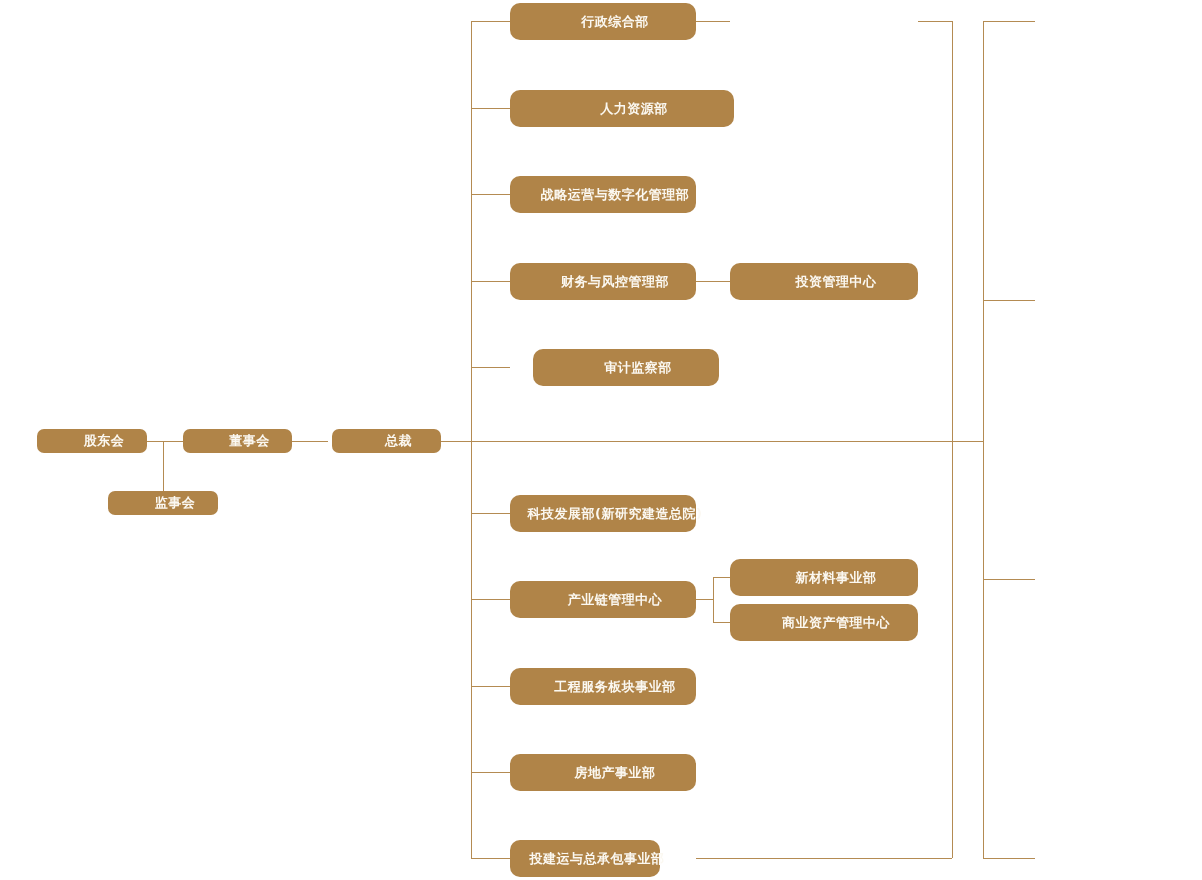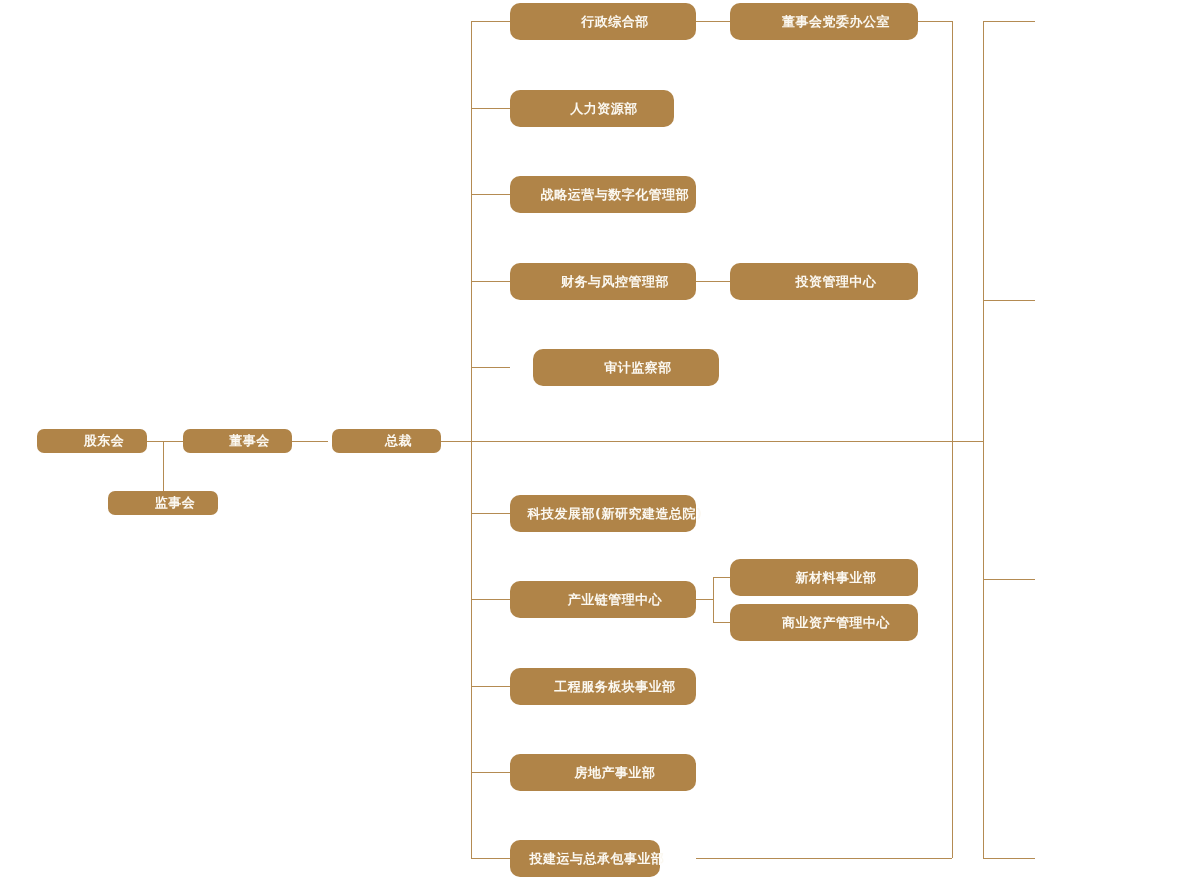--- a/index.html
+++ b/index.html
@@ -78,28 +78,27 @@
   <div class="hl" style="left:983px; top:300px; width:52px;"></div>
   <div class="hl" style="left:983px; top:579px; width:52px;"></div>
   <div class="hl" style="left:983px; top:858px; width:52px;"></div>
 
   <div class="node sm" style="left:37px;  top:429px; width:110px;">股东会</div>
   <div class="node sm" style="left:183px; top:429px; width:109px;">董事会</div>
   <div class="node sm" style="left:332px; top:429px; width:109px;">总裁</div>
   <div class="node sm" style="left:108px; top:491px; width:110px;">监事会</div>
 
   <div class="node lg" style="left:510px; top:3px;   width:186px;">行政综合部</div>
-  <div class="node lg" style="left:510px; top:90px;  width:164px;font-family:Liberation Mono, monospace;">人力资源部</div>
+  <div class="node lg" style="left:510px; top:90px;  width:224px;font-family:Liberation Mono, monospace;">人力资源部</div>
   <div class="node lg" style="left:510px; top:176px; width:186px;">战略运营与数字化管理部</div>
   <div class="node lg" style="left:510px; top:263px; width:186px;">财务与风控管理部</div>
   <div class="node lg" style="left:533px; top:349px; width:186px;">审计监察部</div>
   <div class="node lg" style="left:510px; top:495px; width:186px;">科技发展部(新研究建造总院)</div>
   <div class="node lg" style="left:510px; top:581px; width:186px;">产业链管理中心</div>
   <div class="node lg" style="left:510px; top:668px; width:186px;">工程服务板块事业部</div>
   <div class="node lg" style="left:510px; top:754px; width:186px;">房地产事业部</div>
   <div class="node lg" style="left:510px; top:840px; width:150px;">投建运与总承包事业部</div>
 
-  <div class="node lg" style="left:730px; top:3px;   width:188px;">董事会党委办公室</div>
   <div class="node lg" style="left:730px; top:263px; width:188px;">投资管理中心</div>
   <div class="node lg" style="left:730px; top:559px; width:188px;">新材料事业部</div>
   <div class="node lg" style="left:730px; top:604px; width:188px;">商业资产管理中心</div>
 
 </div>
 
 </body></html>

